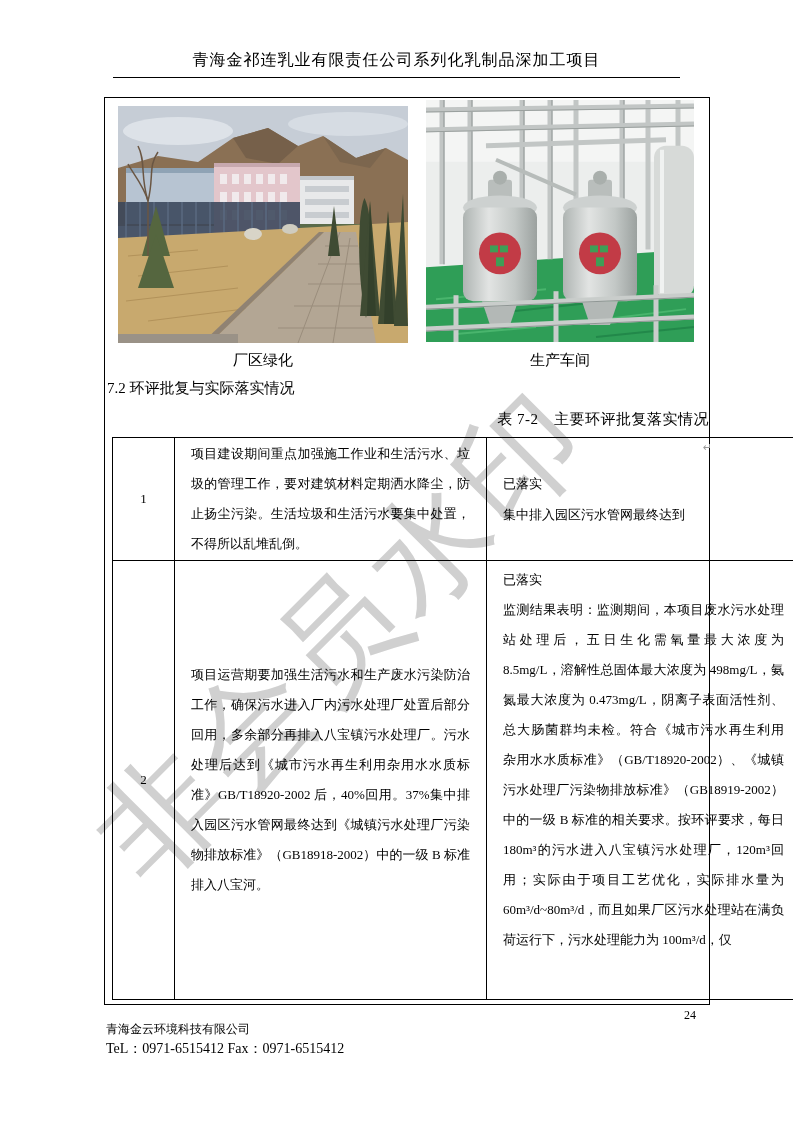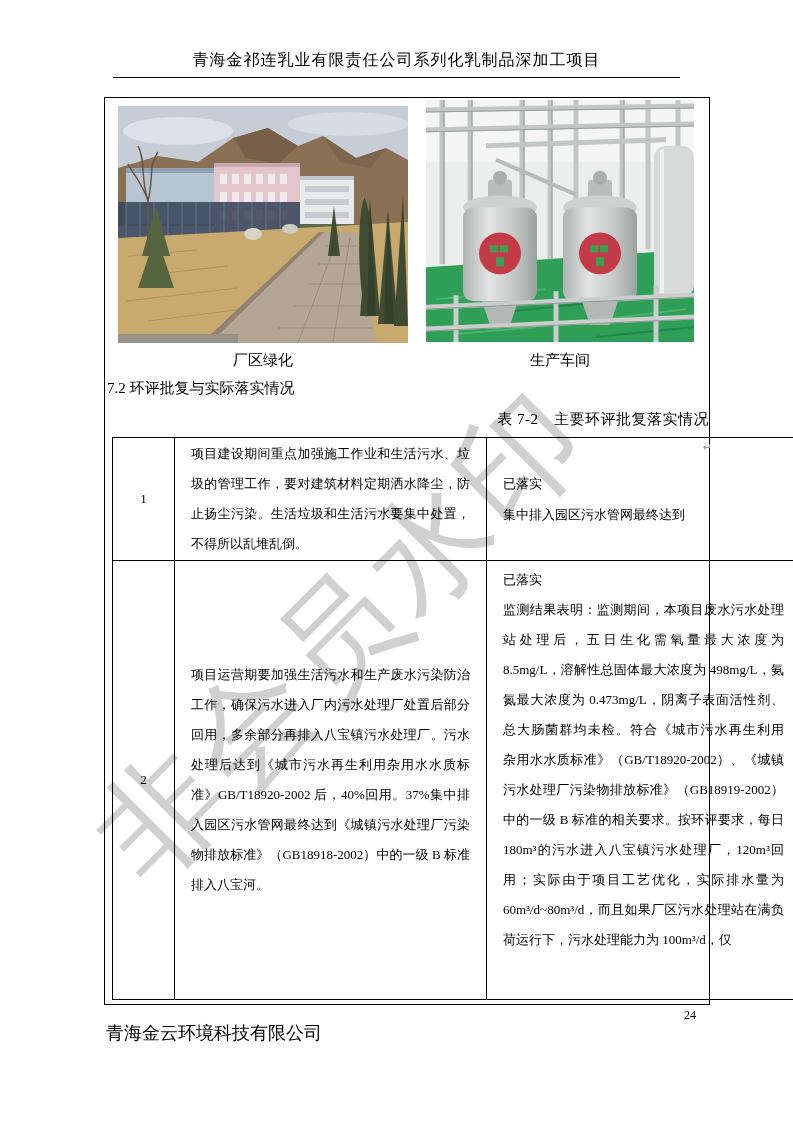--- a/index.html
+++ b/index.html
@@ -45,21 +45,21 @@
   .clip{overflow:hidden;}
   .clip-r1{height:122px;display:flex;flex-direction:column;justify-content:center;}
   .clip-r2{height:434px;display:flex;flex-direction:column;justify-content:center;}
   .clip-r2-top{height:434px;display:block;padding-top:4px;}
   .cell-text{line-height:30px;text-align:justify;}
   .status-line{line-height:31px;}
   .para-mark{position:absolute;left:598px;top:343px;font-size:11px;color:#9a9a9a;
     font-family:"DejaVu Sans",sans-serif;}
   
   .page-number{position:absolute;left:684px;top:1008px;font-size:12px;}
-  .footer-company{position:absolute;left:106px;top:1021px;font-size:18px;}
+  .footer-company{position:absolute;left:106px;top:1021px;font-size:12px;}
   .footer-contact{position:absolute;left:106px;top:1040px;font-size:14px;}
 </style>
 </head>
 <body>
 
 <div class="page">
 
   <div class="watermark">非会员水印</div>
 
   <div class="layer">
@@ -299,14 +299,15 @@
                 <div class="cell-text">监测结果表明：监测期间，本项目废水污水处理站处理后，五日生化需氧量最大浓度为 8.5mg/L，溶解性总固体最大浓度为 498mg/L，氨氮最大浓度为 0.473mg/L，阴离子表面活性剂、总大肠菌群均未检。符合《城市污水再生利用　杂用水水质标准》（GB/T18920-2002）、《城镇污水处理厂污染物排放标准》（GB18919-2002）中的一级 B 标准的相关要求。按环评要求，每日 180m³的污水进入八宝镇污水处理厂，120m³回用；实际由于项目工艺优化，实际排水量为 60m³/d~80m³/d，而且如果厂区污水处理站在满负荷运行下，污水处理能力为 100m³/d，仅</div>
               </div>
             </td>
           </tr>
         </tbody>
       </table>
     </div>
 
     <div class="page-number">24</div>
     <div class="footer-company">青海金云环境科技有限公司</div>
+    <div class="footer-contact">TeL：0971-6515412 Fax：0971-6515412</div>
   </div>
 </div>
 
 </body></html>

